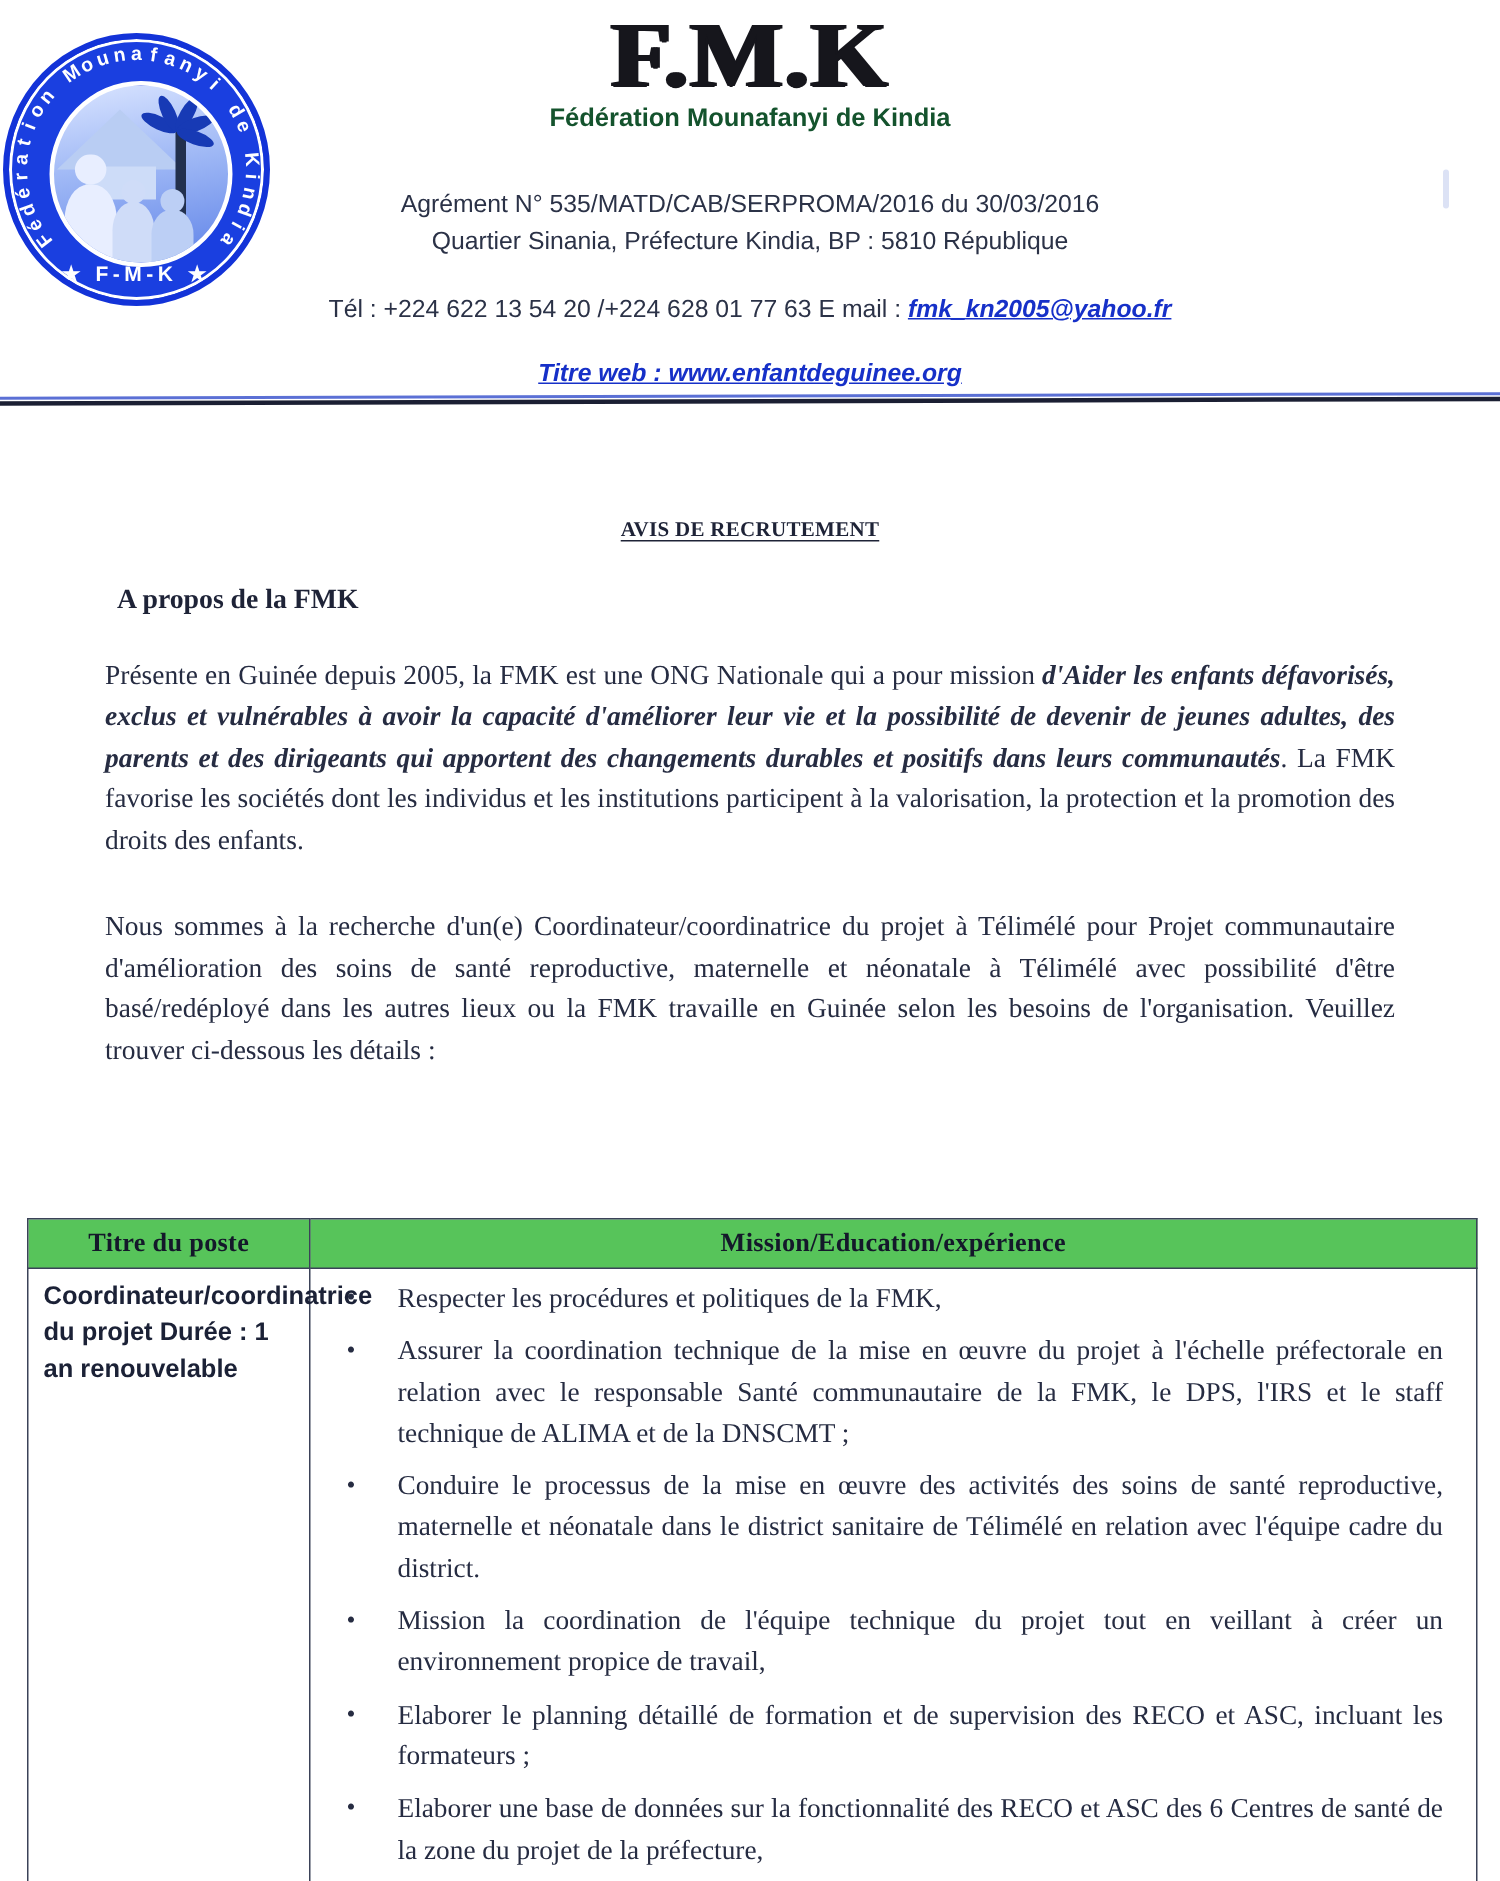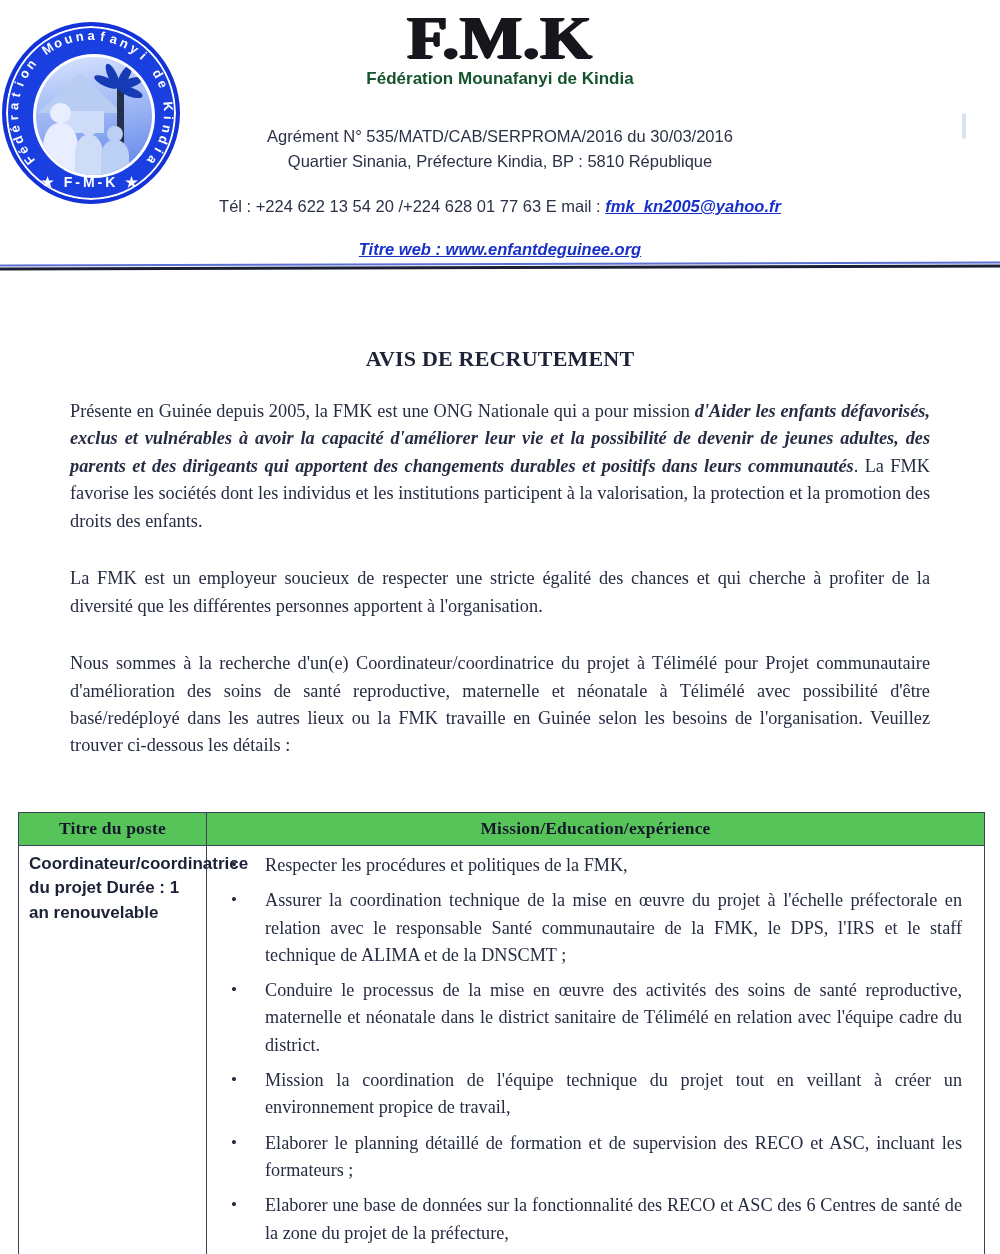--- a/index.html
+++ b/index.html
@@ -235,22 +235,23 @@
   
   .doc-body {
     position: absolute;
     left: 0;
     top: 278px;
     width: 1000px;
   }
   .notice-title {
     text-align: center;
     font-weight: bold;
-    font-size: 22px;
+    font-size: 14px;
     letter-spacing: 0.2px;
+    text-decoration: underline;
     text-underline-offset: 3px;
     margin: 68px 0 0 0;
     color: #1e2337;
   }
   .about-head {
     margin: 28px 0 0 78px;
     font-weight: bold;
     font-size: 18.5px;
     color: #1e2337;
   }
@@ -484,24 +485,24 @@
 
   <div class="scan-speck"></div>
   <div class="header-rule-blue"></div>
   <div class="header-rule"></div>
 </div>
 
 <div class="doc-body">
 
   <div class="notice-title">AVIS DE RECRUTEMENT</div>
 
+  <div class="about-head">A propos de la FMK</div>
 
   <p class="para p1"><span>Présente en Guinée depuis 2005, la FMK est une ONG Nationale qui a pour mission </span><i class="bi">d'Aider les enfants défavorisés, exclus et vulnérables à avoir la capacité d'améliorer leur vie et la possibilité de devenir de jeunes adultes, des parents et des dirigeants qui apportent des changements durables et positifs dans leurs communautés</i><span>. La FMK favorise les sociétés dont les individus et les institutions participent à la valorisation, la protection et la promotion des droits des enfants.</span></p>
 
-  <p class="para p2">La FMK est un employeur soucieux de respecter une stricte égalité des chances et qui cherche à profiter de la diversité que les différentes personnes apportent à l'organisation.</p>
 
   <p class="para p3"><span>Nous sommes à la recherche d'un(e) </span><b>Coordinateur/coordinatrice du projet à Télimélé</b><span> pour </span><b>Projet communautaire d'amélioration des soins de santé reproductive, maternelle et néonatale</b><span> à </span><b>Télimélé</b><span> avec possibilité d'être basé/redéployé dans les autres lieux ou la FMK travaille en Guinée selon les besoins de l'organisation. Veuillez trouver ci-dessous les détails :</span></p>
 </div>
 
 <table class="job-table">
   <colgroup>
       <col class="col-title">
       <col>
     </colgroup>
   <thead>

